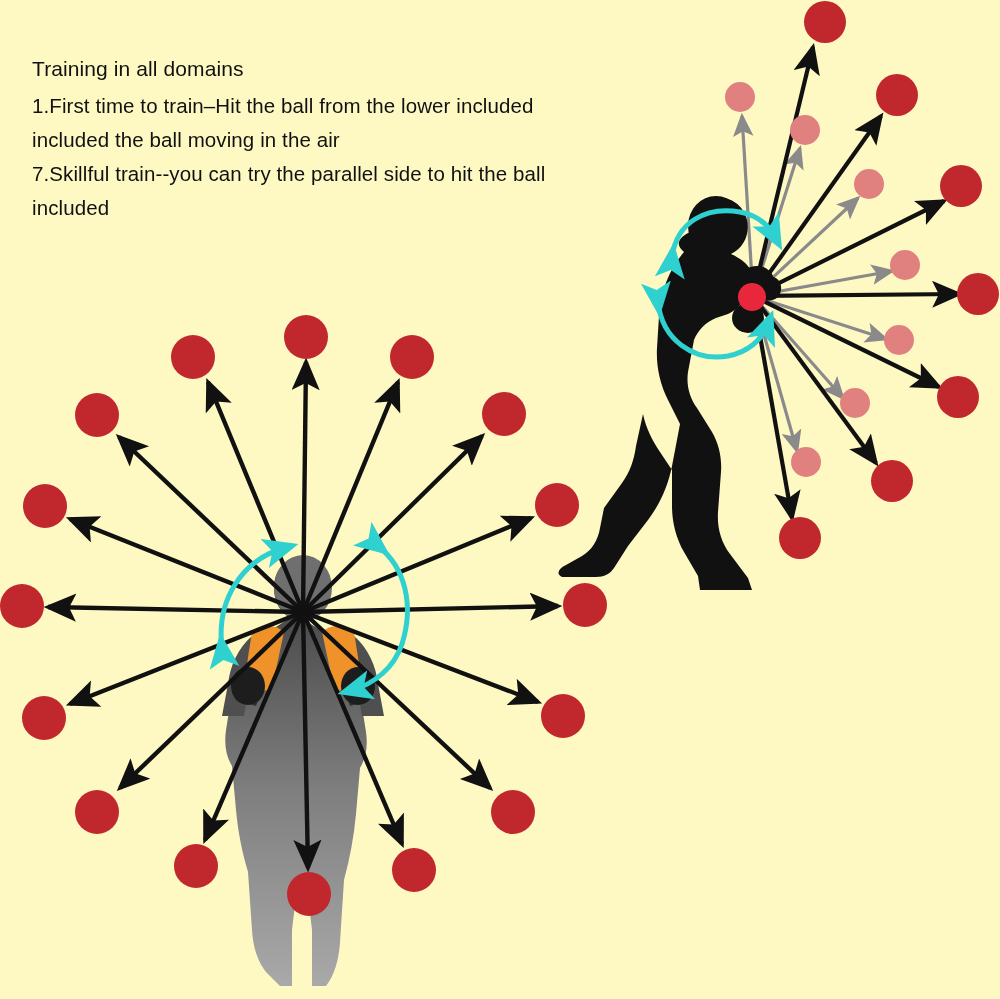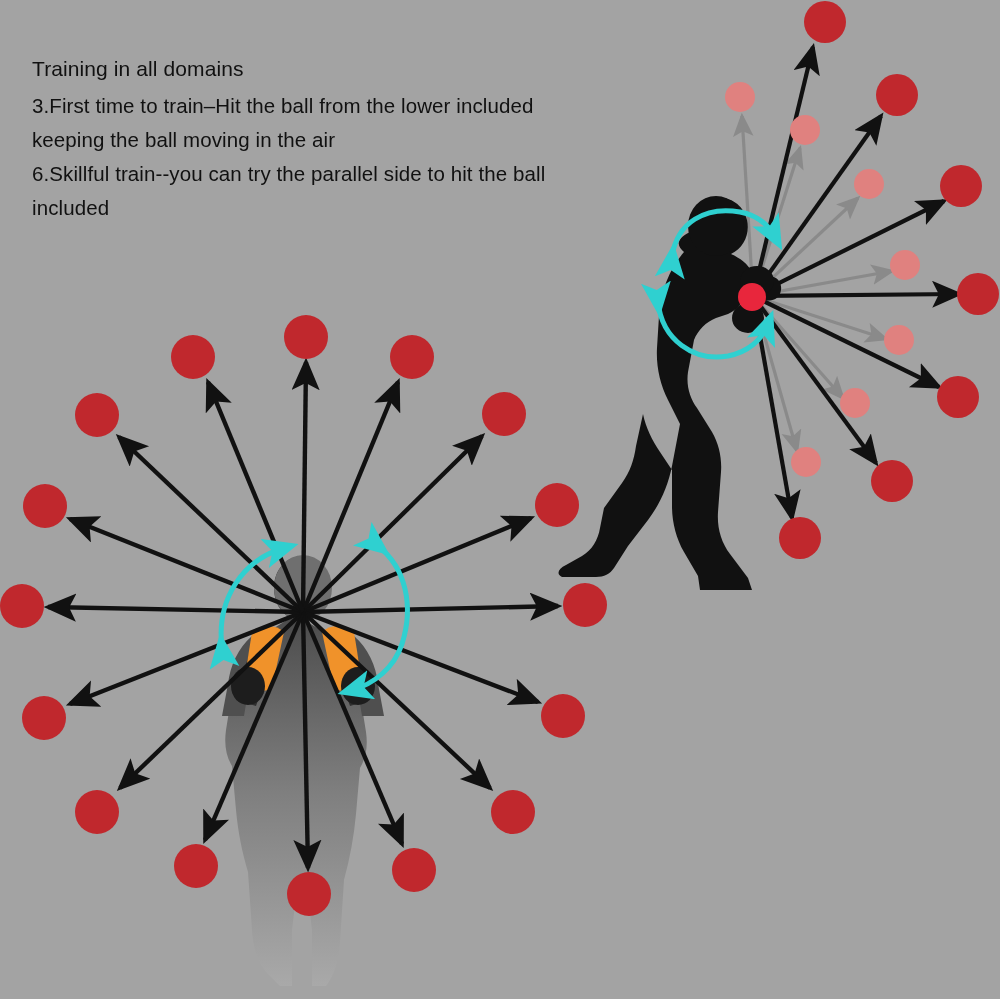--- a/index.html
+++ b/index.html
@@ -4,21 +4,21 @@
 <style>
   html, body {
     margin: 0;
     padding: 0;
     background: #ffffff;
   }
   #stage {
     position: relative;
     width: 1000px;
     height: 999px;
-    background: #a3a3a3;
+    background: #fef9c3;
     overflow: hidden;
     font-family: "Liberation Sans", sans-serif;
   }
   #instructions {
     position: absolute;
     left: 32px;
     top: 52px;
     width: 600px;
     color: #111111;
     font-size: 20.5px;
@@ -40,23 +40,23 @@
     height: 999px;
   }
 </style>
 </head>
 <body>
 
 <div id="stage">
 
   <div id="instructions">
     <div class="title">Training in all domains</div>
-    <div class="line">3.First time to train–Hit the ball from the lower included</div>
-    <div class="line">keeping the ball moving in the air</div>
-    <div class="line">6.Skillful train--you can try the parallel side to hit the ball</div>
+    <div class="line">1.First time to train–Hit the ball from the lower included</div>
+    <div class="line">included the ball moving in the air</div>
+    <div class="line">7.Skillful train--you can try the parallel side to hit the ball</div>
     <div class="line">included</div>
   </div>
 
   <svg class="scene" viewBox="0 0 1000 999">
     <defs>
       <marker id="arrowBlack" markerWidth="9" markerHeight="9" refX="6.4" refY="3.2" orient="auto">
         <path d="M0,0 L7.4,3.2 L0,6.4 L1.6,3.2 z" fill="#111111"></path>
       </marker>
       <marker id="arrowGray" markerWidth="9" markerHeight="9" refX="6.4" refY="3.2" orient="auto">
         <path d="M0,0 L7.4,3.2 L0,6.4 L1.6,3.2 z" fill="#8a8a8a"></path>

